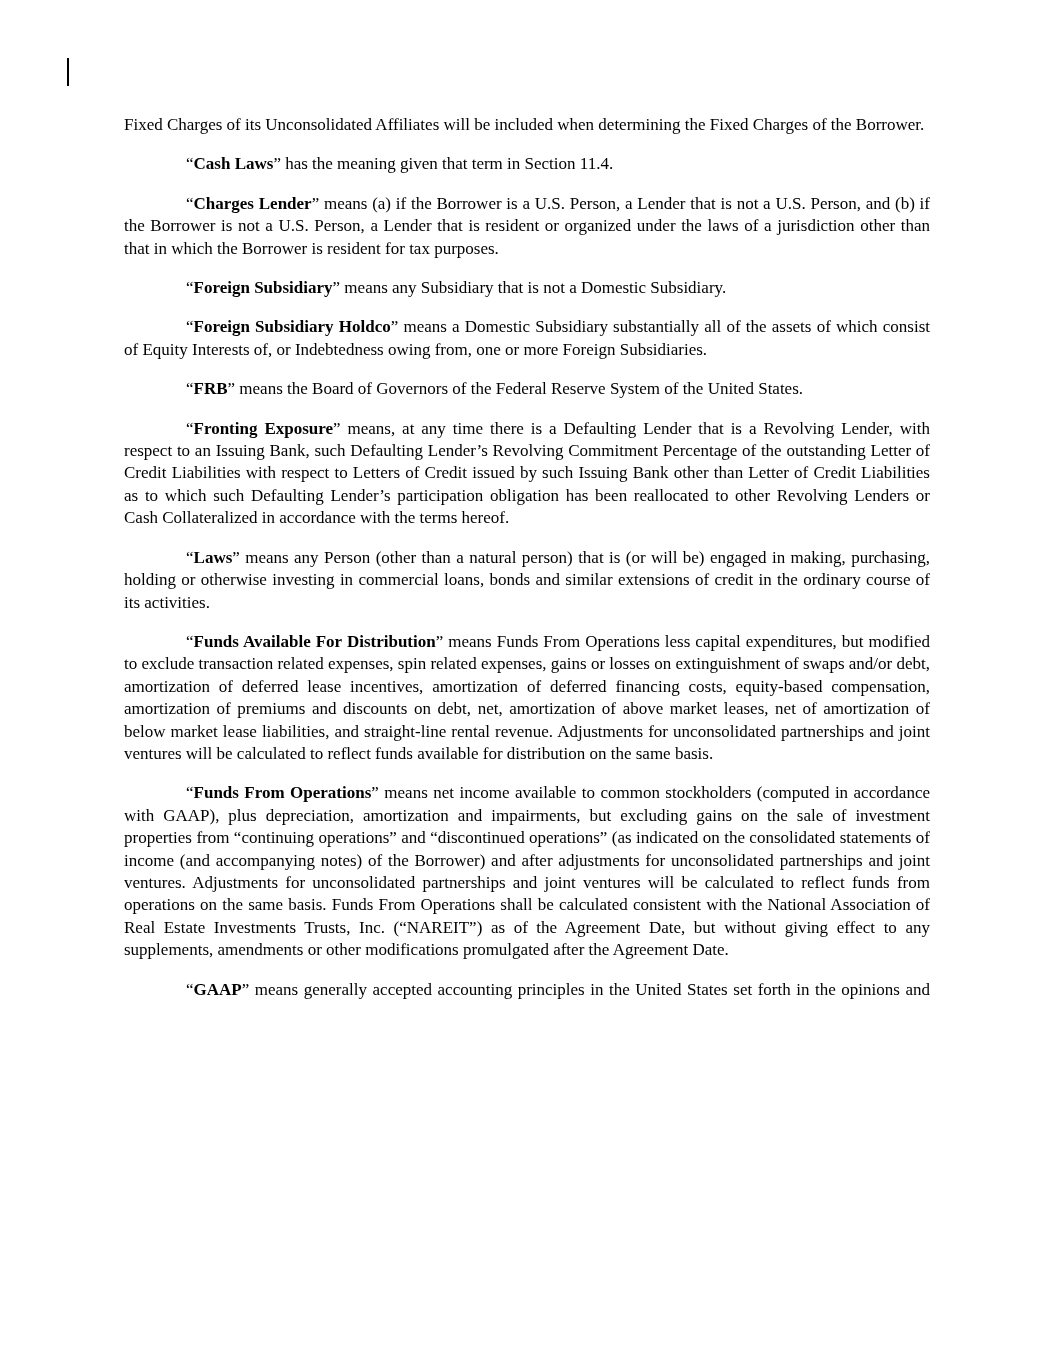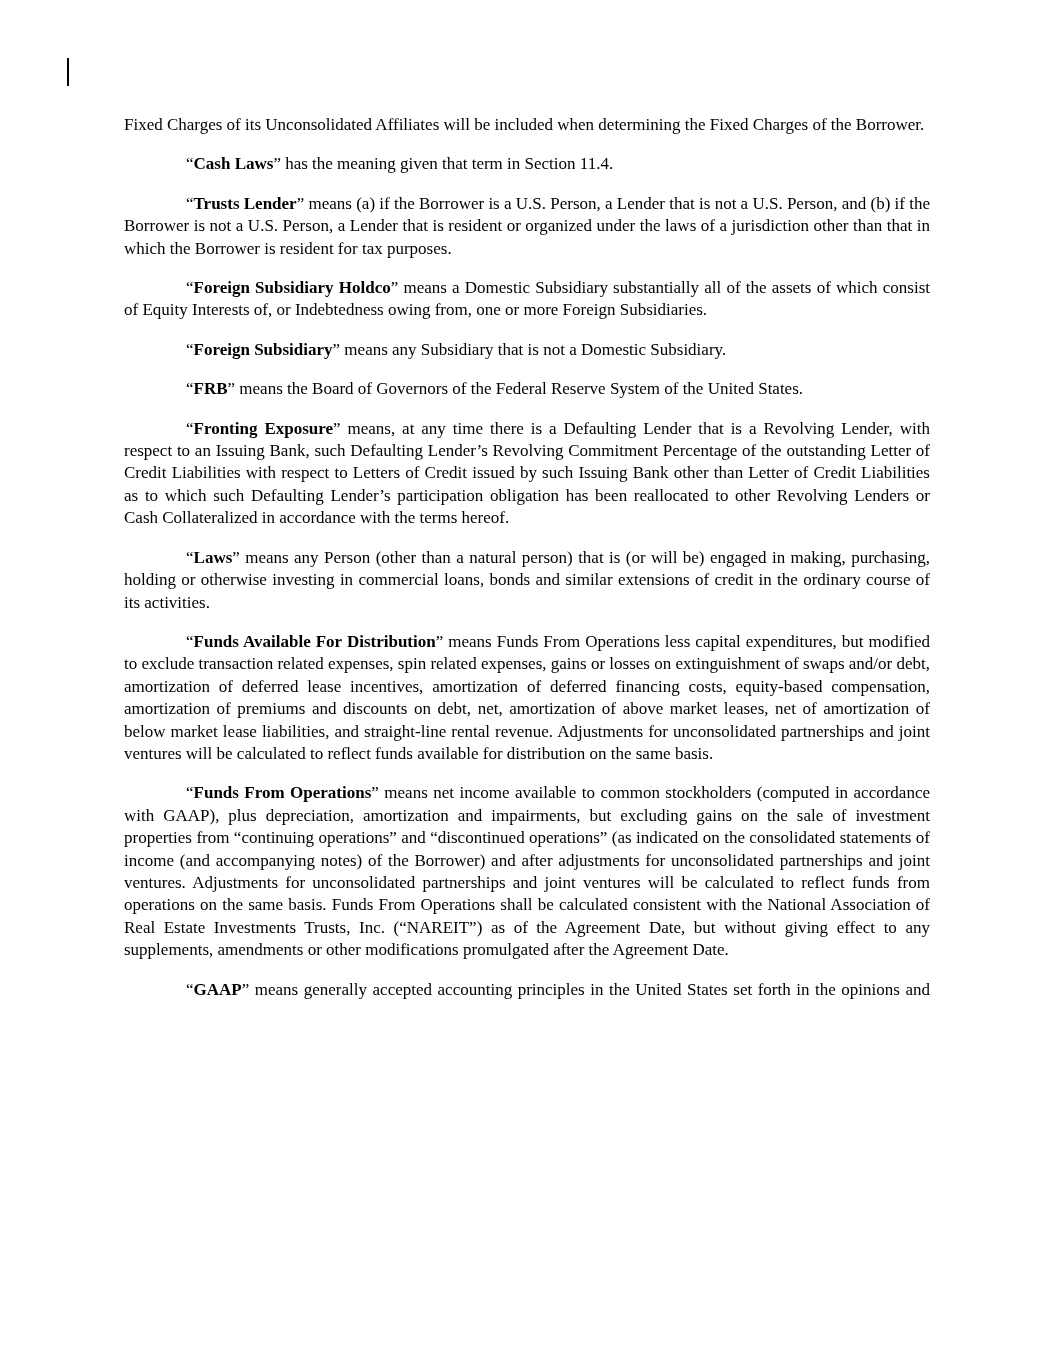--- a/index.html
+++ b/index.html
@@ -82,23 +82,23 @@
 <body>
 
 <div class="page">
 
   <div class="change-bar top"></div>
   <div class="change-bar bottom"></div>
 
   <div class="content">
       <p class="para"><span>Fixed Charges of its Unconsolidated Affiliates will be included when determining the Fixed Charges of the Borrower.</span></p>
       <p class="para indent"><span>“</span><span class="term">Cash Laws</span><span>” has the meaning given that term in Section 11.4.</span></p>
-      <p class="para indent"><span>“</span><span class="term">Trusts Lender</span><span>” means (a) if the Borrower is a U.S. Person, a Lender that is not a U.S. Person, and (b) if the Borrower is not a U.S. Person, a Lender that is resident or organized under the laws of a jurisdiction other than that in which the Borrower is resident for tax purposes.</span></p>
+      <p class="para indent"><span>“</span><span class="term">Charges Lender</span><span>” means (a) if the Borrower is a U.S. Person, a Lender that is not a U.S. Person, and (b) if the Borrower is not a U.S. Person, a Lender that is resident or organized under the laws of a jurisdiction other than that in which the Borrower is resident for tax purposes.</span></p>
+      <p class="para indent"><span>“</span><span class="term">Foreign Subsidiary</span><span>” means any Subsidiary that is not a Domestic Subsidiary.</span></p>
       <p class="para indent"><span>“</span><span class="term">Foreign Subsidiary Holdco</span><span>” means a Domestic Subsidiary substantially all of the assets of which consist of Equity Interests of, or Indebtedness owing from, one or more Foreign Subsidiaries.</span></p>
-      <p class="para indent"><span>“</span><span class="term">Foreign Subsidiary</span><span>” means any Subsidiary that is not a Domestic Subsidiary.</span></p>
       <p class="para indent"><span>“</span><span class="term">FRB</span><span>” means the Board of Governors of the Federal Reserve System of the United States.</span></p>
       <p class="para indent"><span>“</span><span class="term">Fronting Exposure</span><span>” means, at any time there is a Defaulting Lender that is a Revolving Lender, with respect to an Issuing Bank, such Defaulting Lender’s Revolving Commitment Percentage of the outstanding Letter of Credit Liabilities with respect to Letters of Credit issued by such Issuing Bank other than Letter of Credit Liabilities as to which such Defaulting Lender’s participation obligation has been reallocated to other Revolving Lenders or Cash Collateralized in accordance with the terms hereof.</span></p>
       <p class="para indent"><span>“</span><span class="term">Laws</span><span>” means any Person (other than a natural person) that is (or will be) engaged in making, purchasing, holding or otherwise investing in commercial loans, bonds and similar extensions of credit in the ordinary course of its activities.</span></p>
       <p class="para indent"><span>“</span><span class="term">Funds Available For Distribution</span><span>” means Funds From Operations less capital expenditures, but modified to exclude transaction related expenses, spin related expenses, gains or losses on extinguishment of swaps and/or debt, amortization of deferred lease incentives, amortization of deferred financing costs, equity-based compensation, amortization of premiums and discounts on debt, net, amortization of above market leases, net of amortization of below market lease liabilities, and straight-line rental revenue.  Adjustments for unconsolidated partnerships and joint ventures will be calculated to reflect funds available for distribution on the same basis.</span></p>
       <p class="para indent"><span>“</span><span class="term">Funds From Operations</span><span>” means net income available to common stockholders (computed in accordance with GAAP), plus depreciation, amortization and impairments, but excluding gains on the sale of investment properties from “continuing operations” and “discontinued operations” (as indicated on the consolidated statements of income (and accompanying notes) of the Borrower) and after adjustments for unconsolidated partnerships and joint ventures. Adjustments for unconsolidated partnerships and joint ventures will be calculated to reflect funds from operations on the same basis. Funds From Operations shall be calculated consistent with the National Association of Real Estate Investments Trusts, Inc. (“NAREIT”) as of the Agreement Date, but without giving effect to any supplements, amendments or other modifications promulgated after the Agreement Date.</span></p>
       <p class="para indent justify-last"><span>“</span><span class="term">GAAP</span><span>” means generally accepted accounting principles in the United States set forth in the opinions and pronouncements of the Accounting Principles Board and the American Institute of Certified Public Accountants and statements and pronouncements of the Financial Accounting Standards Board or such other principles as may be approved by a significant segment of the accounting profession in the</span></p>
     </div>
 
   <div class="footer-docid"><span>NAI-</span><span class="deleted" style="color: rgb(224, 36, 36);">1535429342v17</span><span class="inserted" style="color: #6d28d9;">1539712033v8</span></div>
 

